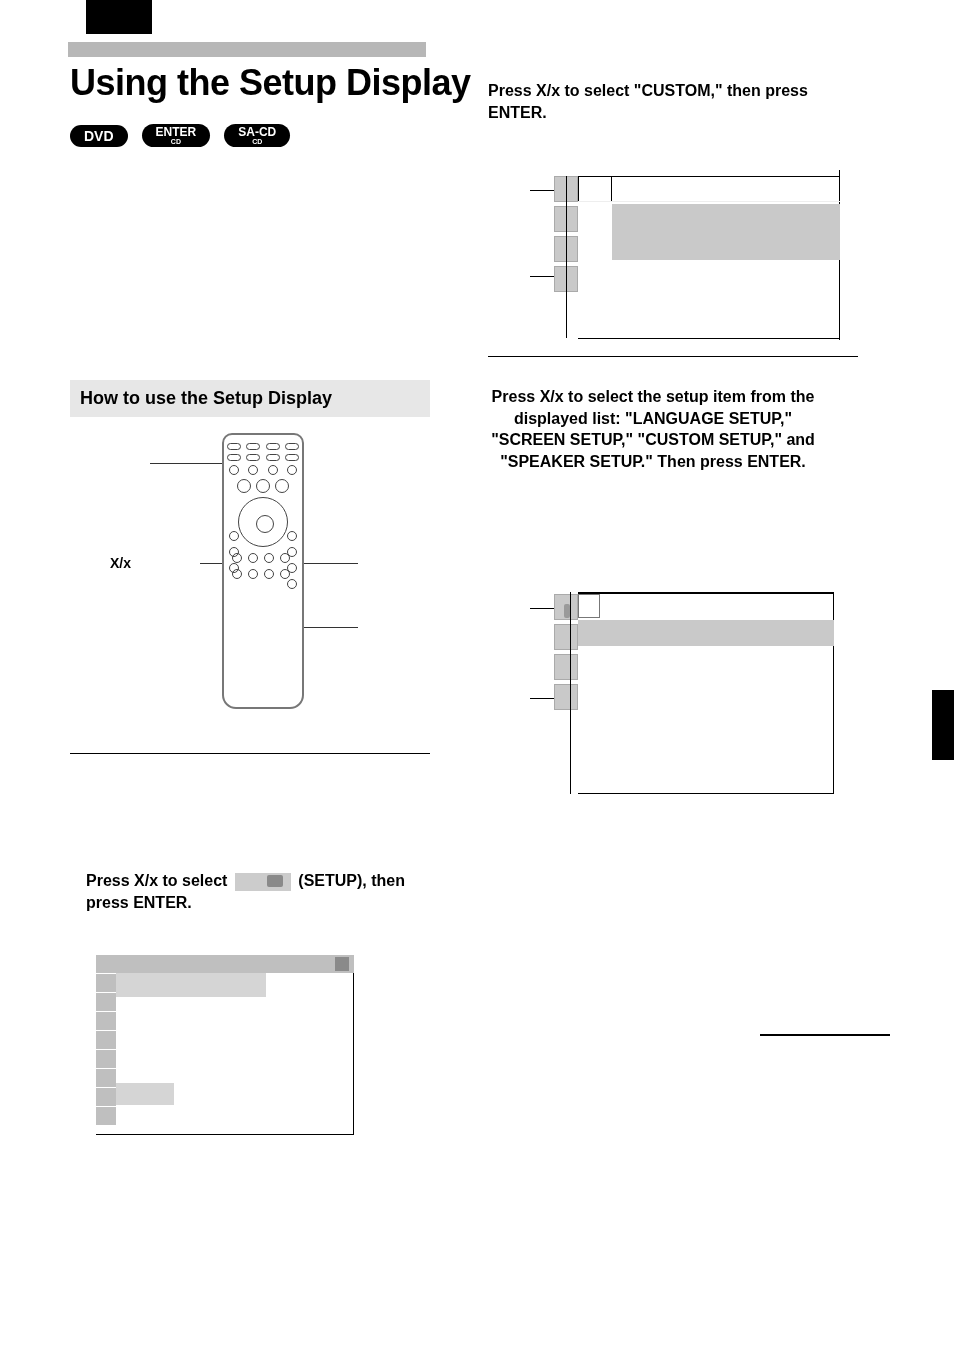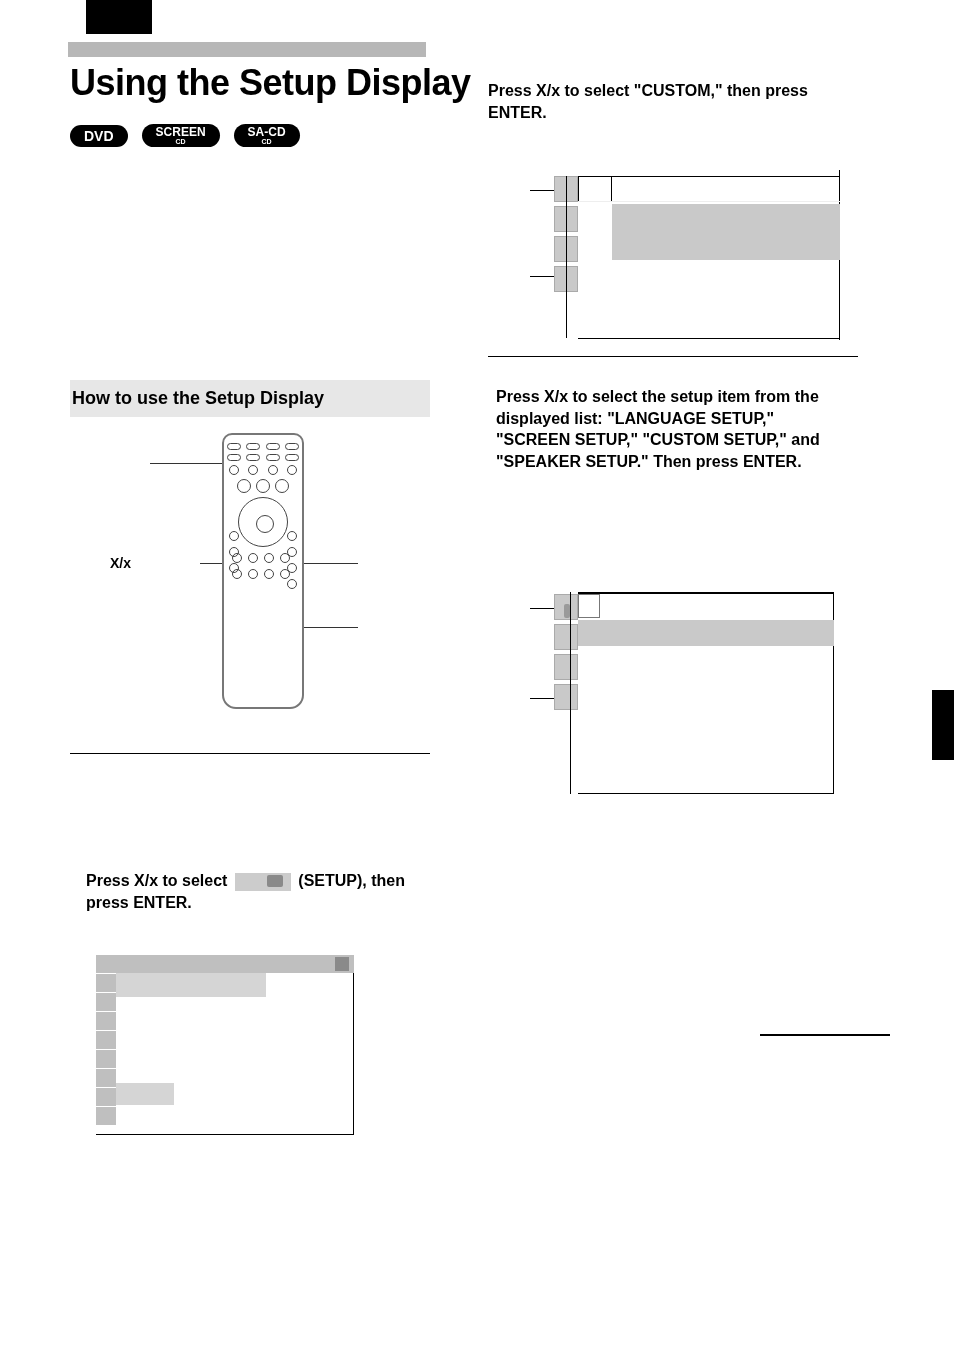--- a/index.html
+++ b/index.html
@@ -17,21 +17,21 @@
 
   
   .badges { position: absolute; left: 70px; top: 124px; display: flex; gap: 14px; align-items: center; }
   .badge { background: #000; color: #fff; border-radius: 13px/13px; padding: 2px 14px; font-size: 12px; font-weight: 700; display:flex; flex-direction:column; align-items:center; line-height:1; }
   .badge.dvd { font-size: 14px; padding: 4px 14px; }
   .badge .sub { font-size: 7px; }
 
   
   .left-col { position: absolute; left: 70px; top: 380px; width: 360px; }
 
-  .subhead-box { background: #e7e7e7; padding: 8px 2px; font-size: 18px; font-weight: 900; }
+  .subhead-box { background: #e7e7e7; padding: 8px 10px; font-size: 18px; font-weight: 900; }
 
   
   .remote-wrap { position: relative; height: 300px; margin-top: 16px; }
   .remote { position: absolute; left: 152px; top: 0; width: 82px; height: 276px; border: 2px solid #777; border-radius: 10px 10px 14px 14px; background: #fff; }
   .row { display:flex; justify-content:space-around; margin-top:4px; }
   .btn-pill { width:14px; height:7px; border:1.3px solid #444; border-radius:4px; }
   .btn-circ { width:10px; height:10px; border:1.3px solid #444; border-radius:50%; }
   .btn-circ.md { width:14px; height:14px; }
   .dpad { position:relative; width:50px; height:50px; margin:4px auto; border:1.5px solid #444; border-radius:50%; }
   .dpad::after{ content:""; position:absolute; left:17px; top:17px; width:16px; height:16px; border:1.5px solid #444; border-radius:50%; }
@@ -91,21 +91,21 @@
 
 <div class="page">
 
   <div class="top-tab"></div>
   <div class="gray-bar"></div>
   <div class="title">Using the Setup Display</div>
 
   <div class="badges">
     <div class="badge dvd">DVD</div>
     <div class="badge">
-      <span>SCREEN</span>
+      <span>ENTER</span>
       <span class="sub">CD</span>
     </div>
     <div class="badge">
       <span>SA-CD</span>
       <span class="sub">CD</span>
     </div>
   </div>
 
   <div class="left-col">
     <div class="subhead-box">How to use the Setup Display</div>
@@ -214,21 +214,21 @@
       <div class="stub"></div>
       <div class="toprow"></div>
       <div class="hl" style="left:82px; top:34px; right:0; height:56px;"></div>
       <div class="rule" style="top:168px;"></div>
       <div style="position:absolute; left:36px; top:6px; width:1px; height:162px; background:#000;"></div>
     </div>
   </div>
 
   <div class="right-rule" style="top:356px;"></div>
 
-  <div style="position:absolute; left:496px; top:386px; width:350px;" class="r-step">
+  <div style="position:absolute; left:478px; top:386px; width:350px;text-align:center;" class="r-step">
     <span>Press </span><span class="arrow">X/x</span><span> to select the setup item from the displayed list: "LANGUAGE SETUP," "SCREEN SETUP," "CUSTOM SETUP," and "SPEAKER SETUP." Then press ENTER.</span>
   </div>
 
   <div class="panel3">
     <div class="osd">
       <div class="conn" style="top:48px;"></div>
       <div class="conn" style="top:138px;"></div>
       <div class="lefttabcol" style="top:34px;">
           <div class="tab"></div>
           <div class="tab"></div>

